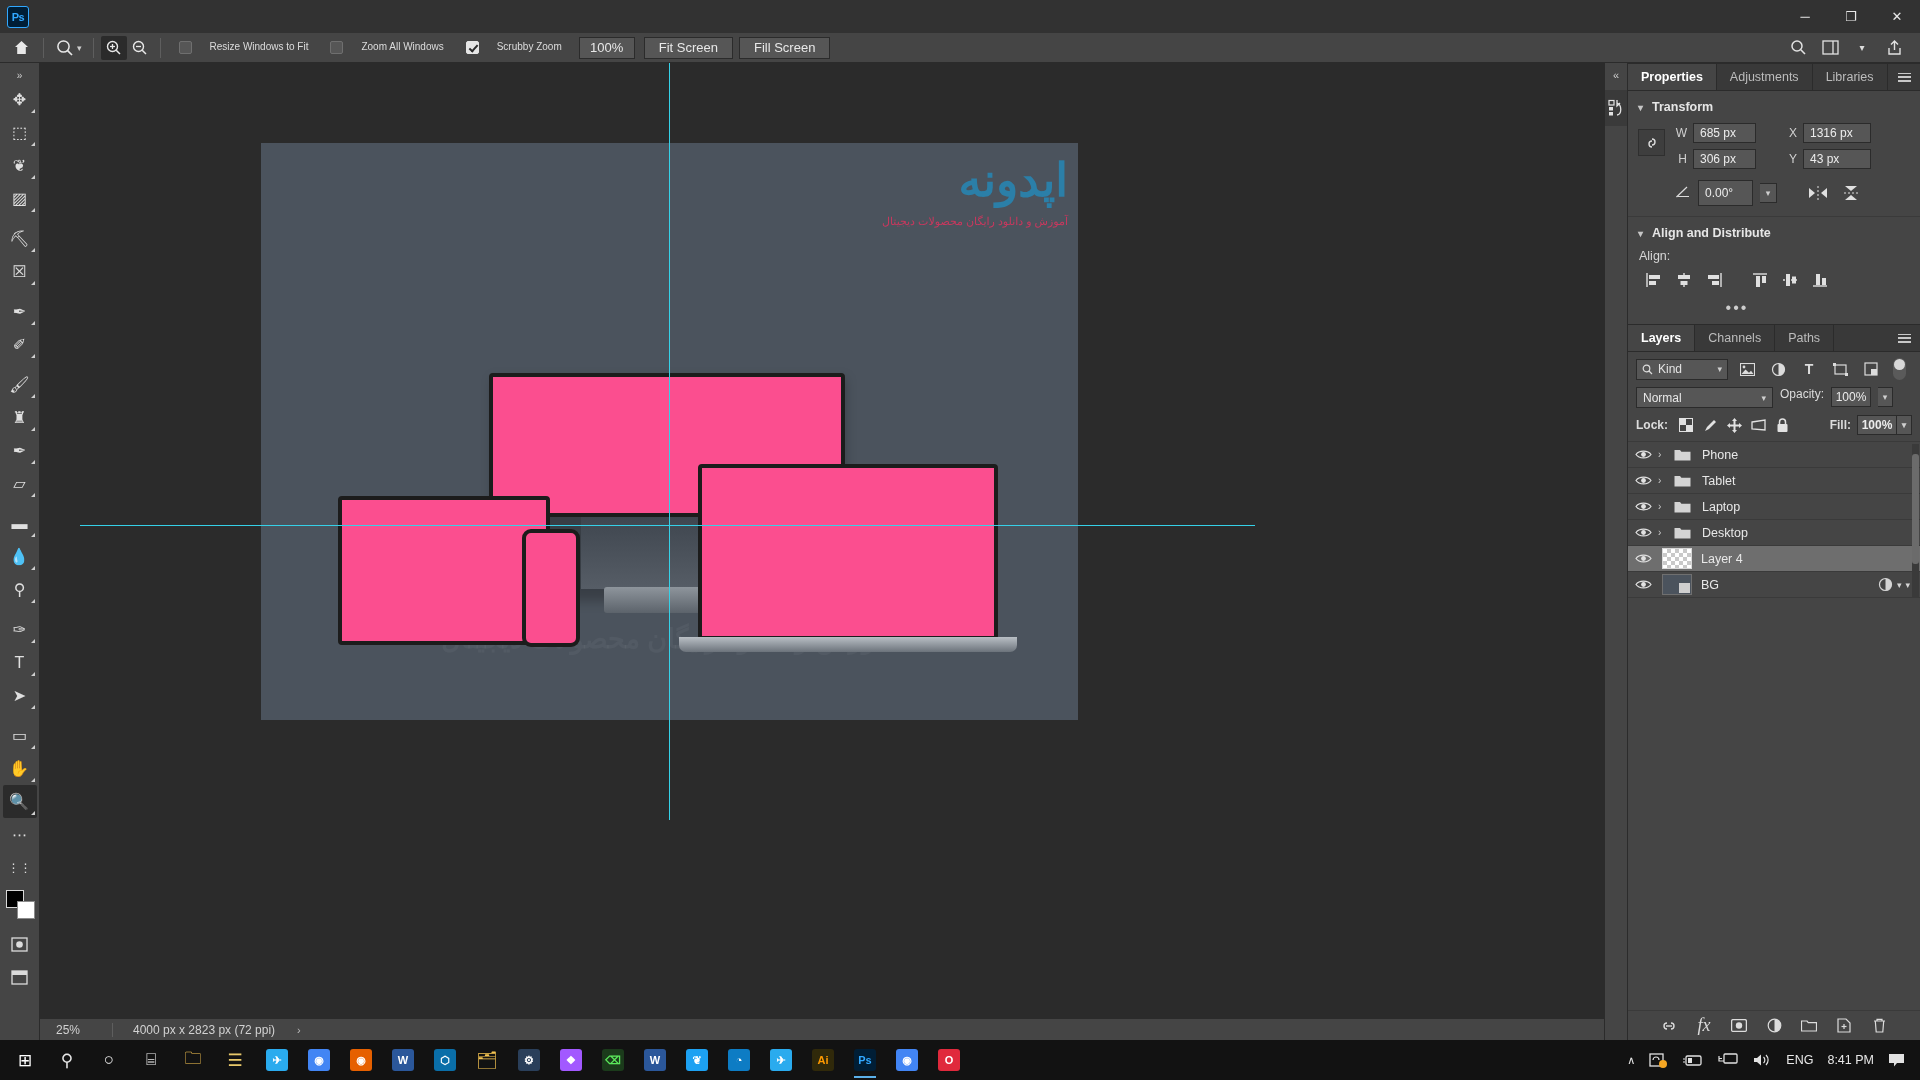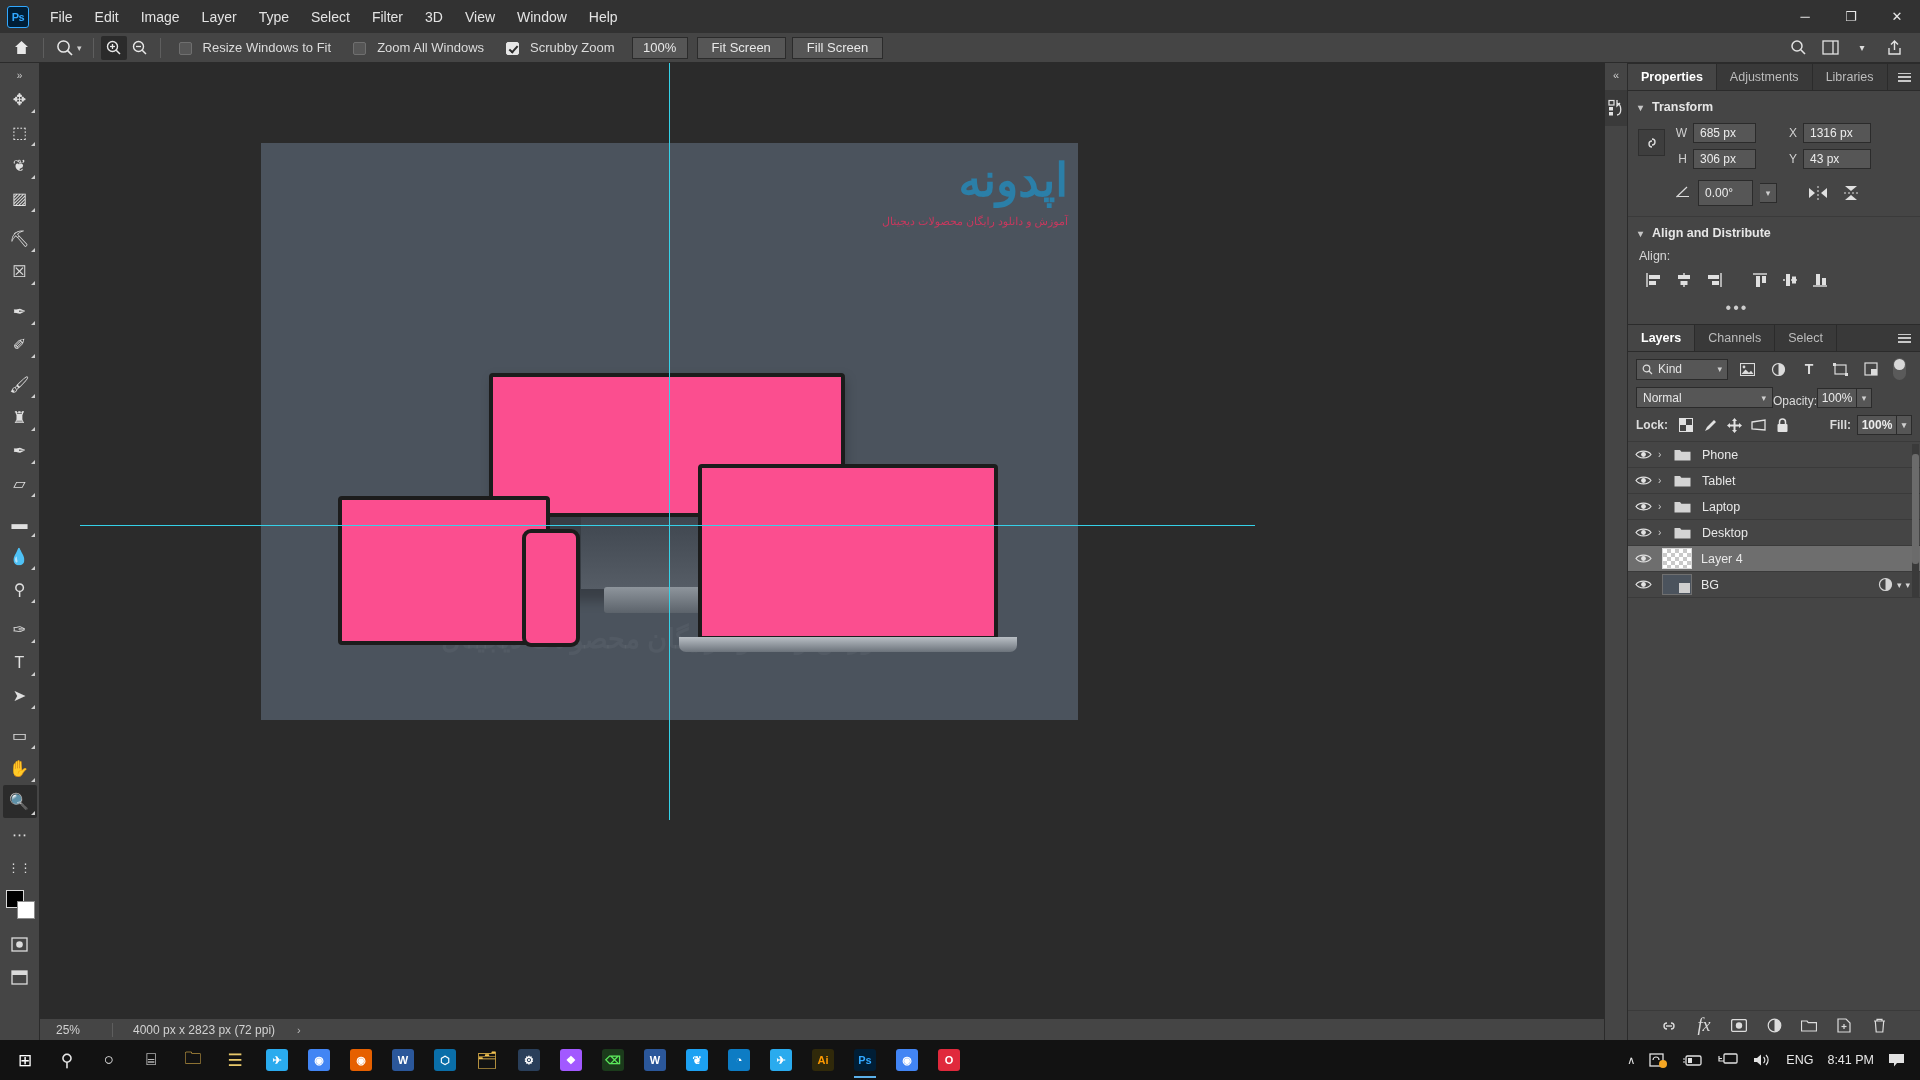--- a/index.html
+++ b/index.html
@@ -49,21 +49,21 @@
   .tool-preview {
     display: flex; align-items: center; gap: 2px; padding: 0 4px;
   }
   .tool-chev { color: #cfcfcf; font-size: 9px; }
   .optbtn {
     width: 26px; height: 24px; display: flex; align-items: center; justify-content: center;
     border-radius: 2px;
   }
   .optbtn.active { background: #2b2b2b; }
   .opt-check {
-    display: flex; align-items: flex-end; gap: 11px; padding: 0 11px; font-size: 13px; color: #dcdcdc;
+    display: flex; align-items: flex-start; gap: 18px; padding: 0 11px; font-size: 10px; color: #dcdcdc;
     white-space: nowrap;
   }
   .cbx {
     width: 13px; height: 13px; background: #565656; border: 1px solid #6f6f6f;
     border-radius: 2px; display: inline-block; position: relative; flex: 0 0 13px;
   }
   .cbx.on { background: #e6e6e6; border-color: #e6e6e6; }
   .cbx.on::after {
     content: ""; position: absolute; left: 4px; top: 1px; width: 3px; height: 7px;
     border: solid #2b2b2b; border-width: 0 2px 2px 0; transform: rotate(42deg);
@@ -228,21 +228,21 @@
   
   .layers-panel { flex: 1 1 auto; display: flex; flex-direction: column; min-height: 0; }
   .lfilter { display: flex; align-items: center; gap: 7px; padding: 6px 8px 5px 8px; }
   .kind-sel { width: 92px; height: 21px; background: #565656; border: 1px solid #2b2b2b;
     display: flex; align-items: center; gap: 5px; padding: 0 5px; font-size: 12px; color: #e3e3e3; }
   .kind-chev { margin-left: auto; font-size: 9px; color: #cfcfcf; }
   .fic { width: 24px; height: 21px; display: flex; align-items: center; justify-content: center; color: #dcdcdc; }
   .toggle-pill { width: 13px; height: 22px; background: #5a5a5a; border-radius: 7px; position: relative; margin-left: 3px; }
   .toggle-pill::after { content:""; position: absolute; left: 1px; top: 1px; width: 11px; height: 11px;
     background: #d8d8d8; border-radius: 50%; }
-  .blend-row { display: flex; align-items: flex-end; padding: 2px 8px 5px 8px; }
+  .blend-row { display: flex; align-items: flex-start; gap: 7px; padding: 2px 8px 5px 8px; }
   .blend-sel { width: 137px; height: 21px; background: #565656; border: 1px solid #2b2b2b;
     display: flex; align-items: center; padding: 0 6px; font-size: 12px; color: #e8e8e8; }
   .op-lbl { font-size: 12px; color: #dcdcdc; }
   .num-inp { width: 40px; height: 20px; background: #565656; border: 1px solid #2b2b2b;
     color: #ececec; font-size: 12px; display: flex; align-items: center; justify-content: center; }
   .mini-chev { width: 15px; height: 20px; background: #565656; border: 1px solid #2b2b2b; border-left: none;
     display: flex; align-items: center; justify-content: center; font-size: 9px; color: #cfcfcf; }
   .lock-row { display: flex; align-items: center; gap: 2px; padding: 2px 8px 6px 8px;
     border-bottom: 1px solid #3a3a3a; font-weight: bold; }
   .lock-lbl { font-size: 12px; color: #dcdcdc; margin-right: 5px; }
@@ -292,33 +292,20 @@
   .sq { width: 22px; height: 22px; border-radius: 3px; display:flex; align-items:center; justify-content:center;
     font-size: 11px; font-weight: bold; color: #fff; }
 </style>
 </head>
 <body>
 
 <div class="app">
 
   <div class="menubar">
     <div class="ps-logo">Ps</div>
-    <div id="menu-items" style="display:flex;align-items:center;">
-        <div class="menu-item">File</div>
-        <div class="menu-item">Edit</div>
-        <div class="menu-item">Image</div>
-        <div class="menu-item">Layer</div>
-        <div class="menu-item">Type</div>
-        <div class="menu-item">Select</div>
-        <div class="menu-item">Filter</div>
-        <div class="menu-item">3D</div>
-        <div class="menu-item">View</div>
-        <div class="menu-item">Window</div>
-        <div class="menu-item">Help</div>
-      </div>
     <div class="win-ctrls">
       <div class="win-btn">─</div>
       <div class="win-btn">❐</div>
       <div class="win-btn close">✕</div>
     </div>
   </div>
 
   <div class="optionsbar">
     <div class="home-btn">
       <svg width="17" height="17" viewBox="0 0 17 17">
@@ -614,21 +601,21 @@
               </svg>
           </span>
         </div>
         <div class="dots">•••</div>
       </div>
 
       <div class="panel layers-panel" style="border-top:1px solid #2b2b2b;">
         <div class="panel-tabs">
           <div class="ptab sel">Layers</div>
           <div class="ptab">Channels</div>
-          <div class="ptab">Select</div>
+          <div class="ptab">Paths</div>
           <div class="pmenu">
               <span class="hamb">
                 <i></i>
                 <i></i>
                 <i></i>
               </span>
             </div>
         </div>
 
         <div class="lfilter">

